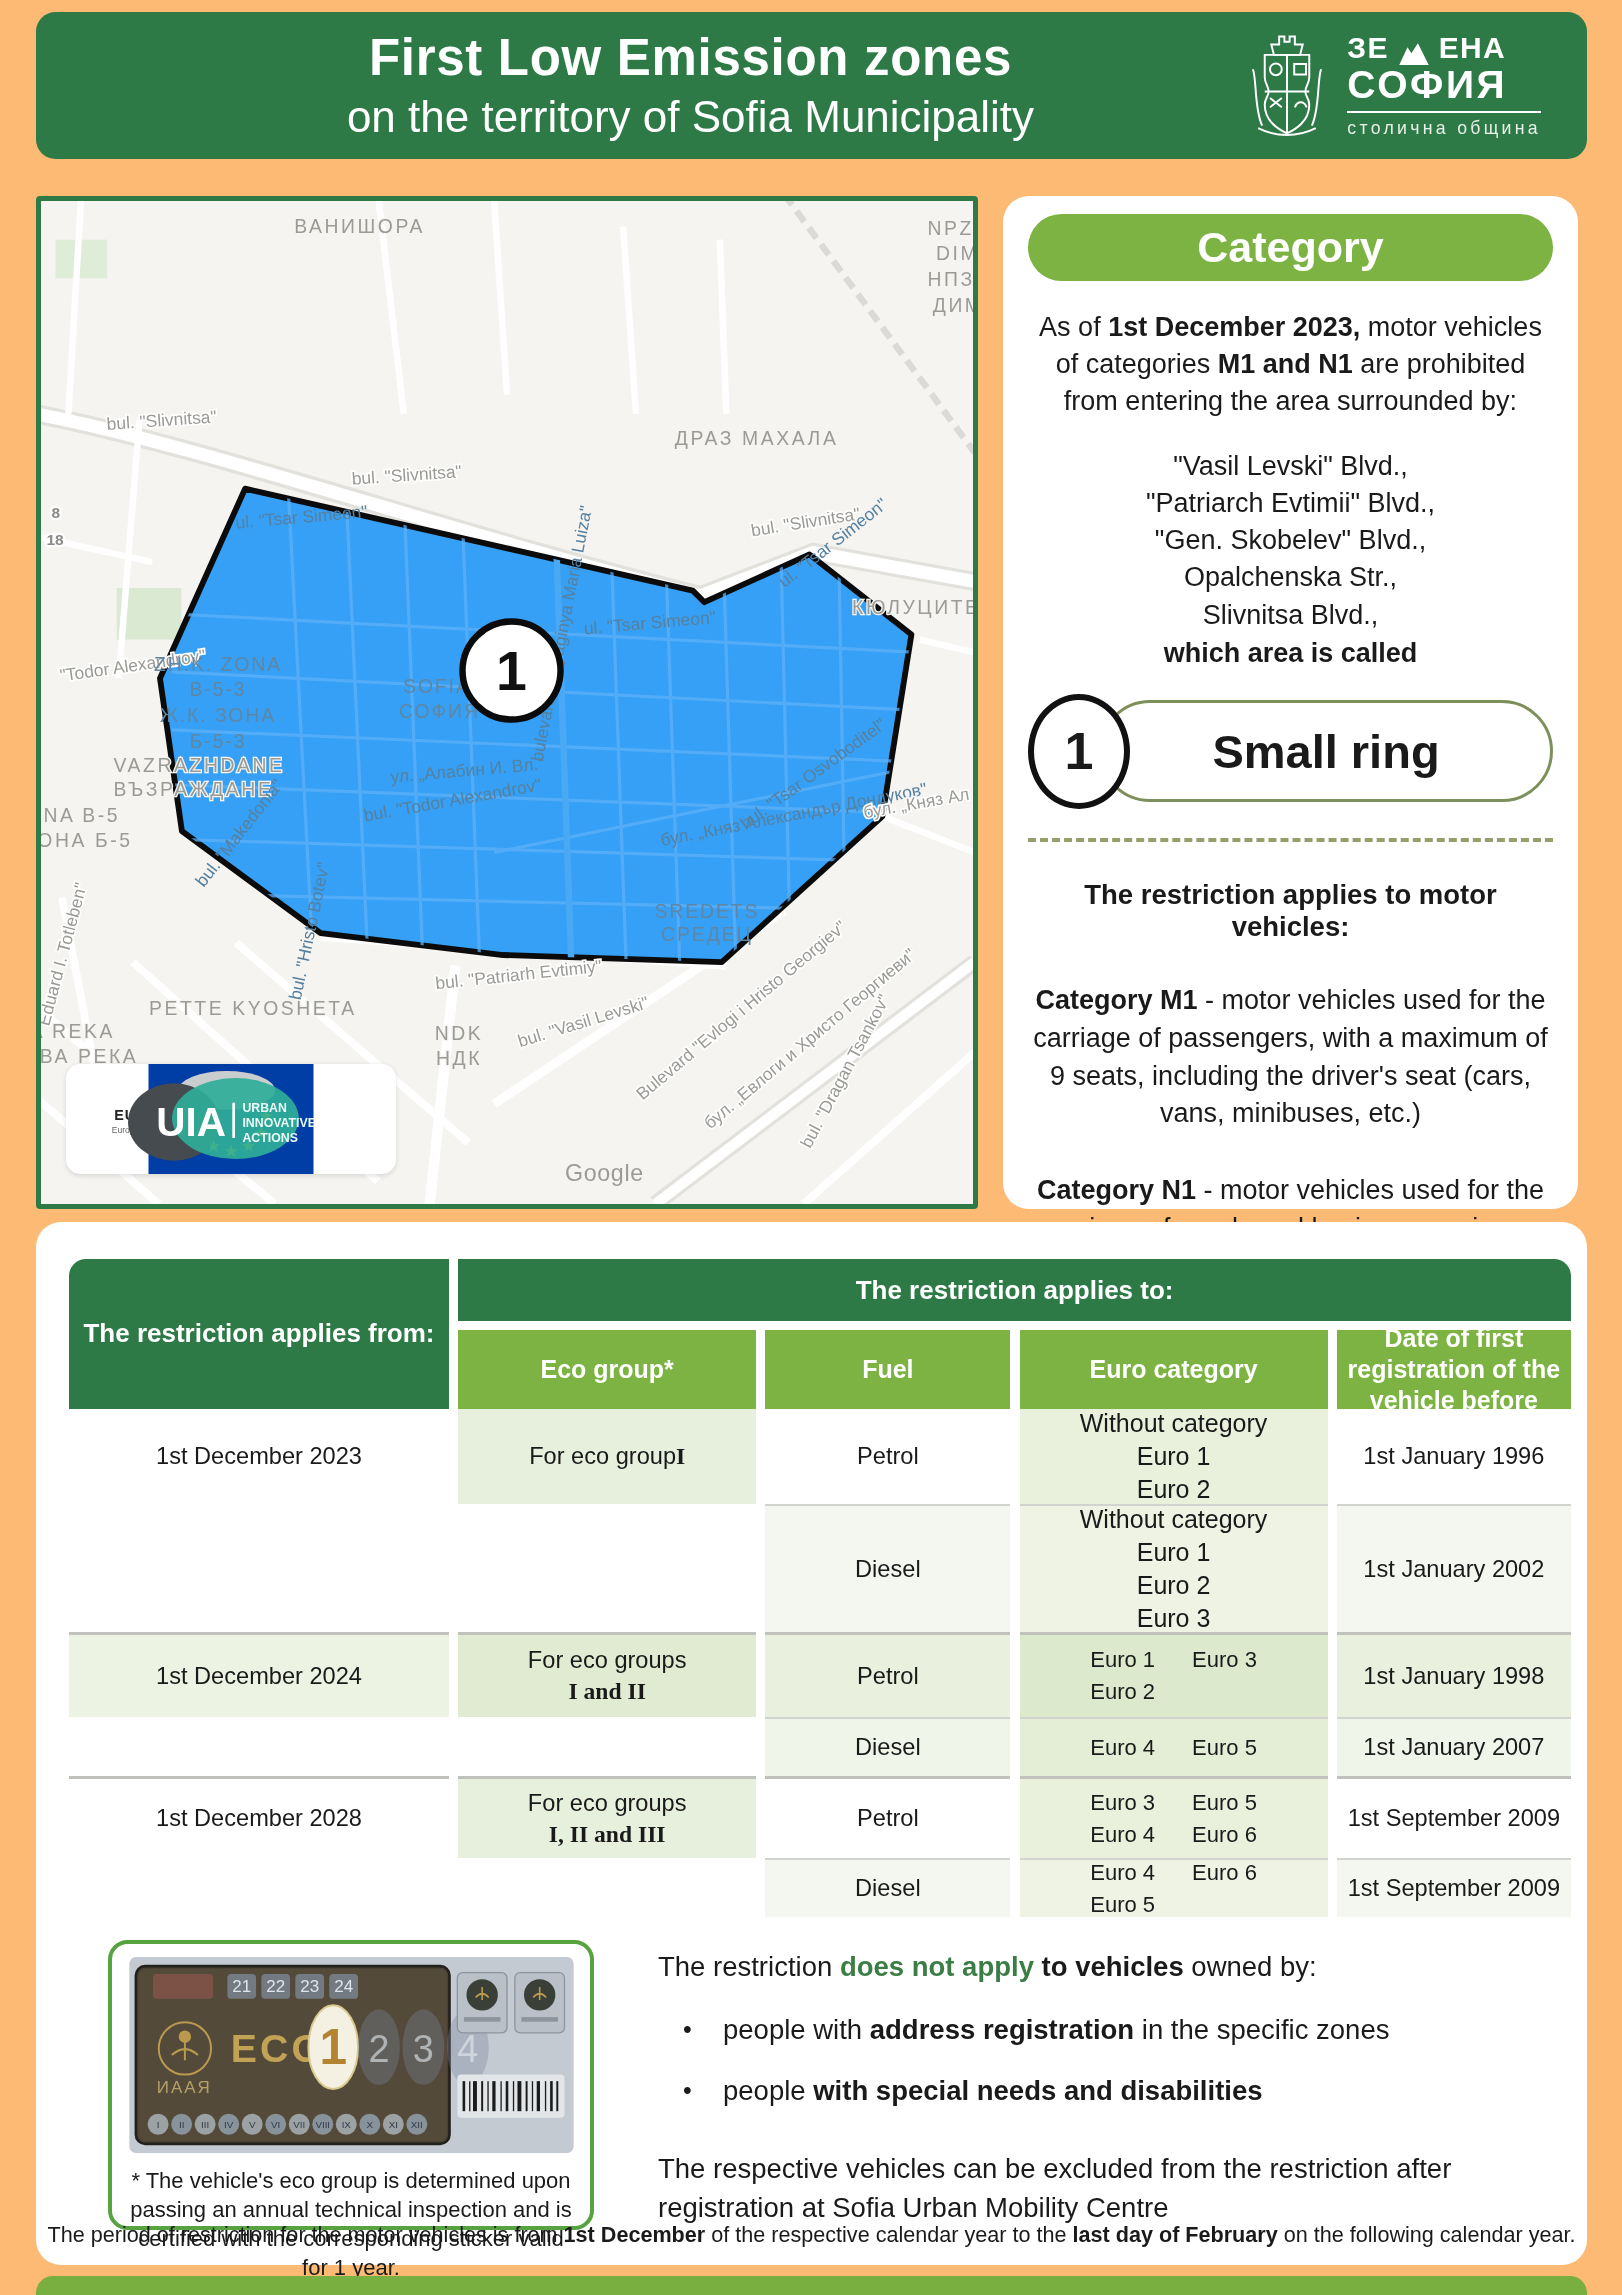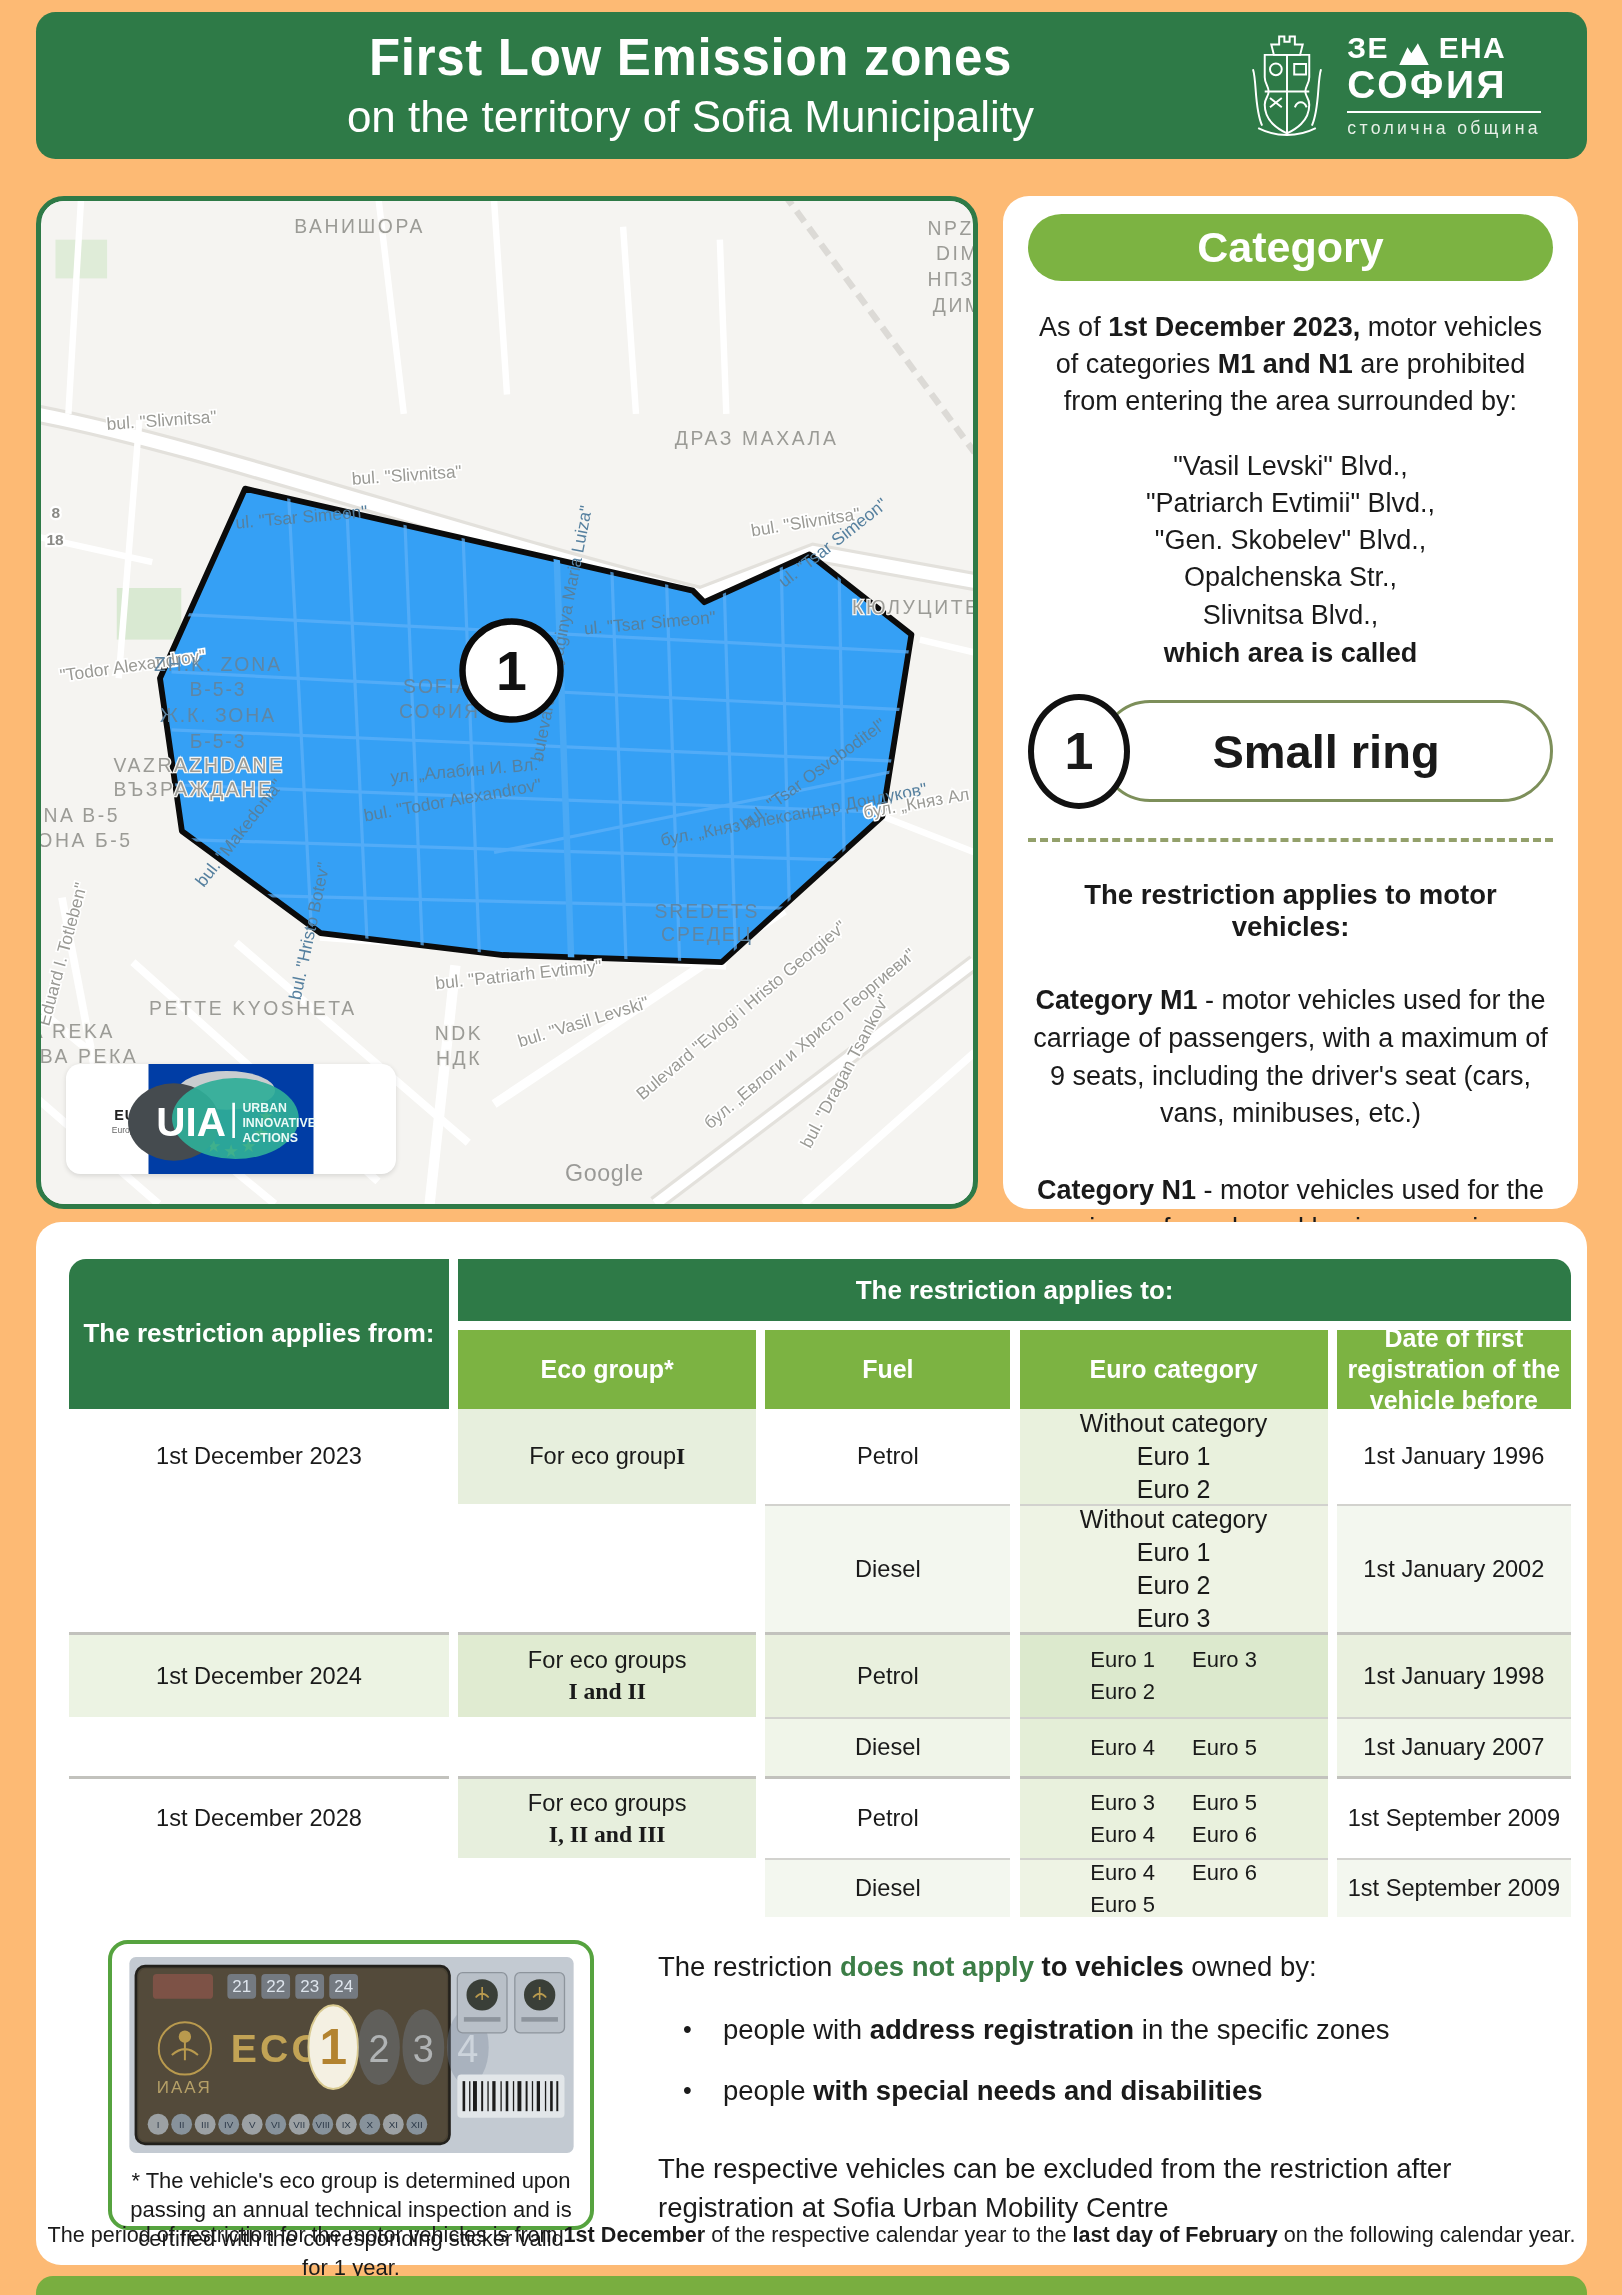--- a/index.html
+++ b/index.html
@@ -13,21 +13,21 @@
   .t1{font-size:51px;font-weight:bold;color:#fff;letter-spacing:0.7px;}
   .t2{font-size:44px;color:#fff;margin-top:5.2px;}
   .brand{position:absolute;right:46px;top:0;height:100%;display:flex;align-items:center;gap:18.3px;}
   .brand-text{color:#fff;}
   .bt1{font-size:30px;font-weight:bold;letter-spacing:1.3px;display:flex;align-items:flex-end;gap:10px;}
   .bt2{font-size:39px;font-weight:bold;letter-spacing:2.6px;line-height:1.0;}
   .bt-rule{height:2px;background:#fff;margin:6.5px 0 5.2px 0;}
   .bt3{font-size:17.7px;letter-spacing:3.3px;color:#e8f0e8;}
 
   
-  .map-card{position:absolute;left:36px;top:196px;width:942px;height:1013px;background:#f5f4f1;border:5.9px solid #2e7a47;border-radius:28px;box-sizing:border-box;overflow:hidden;}
+  .map-card{position:absolute;left:36px;top:196px;width:942px;height:1013px;background:#f5f4f1;border:5.9px solid #2e7a47;border-radius:4px;box-sizing:border-box;overflow:hidden;}
   .map-card svg{position:absolute;left:0;top:0;width:100%;height:100%;overflow:hidden;}
   text.ml{font-family:"Liberation Sans",sans-serif;}
   text.st{fill:#9a9a95;font-size:27px;paint-order:stroke;stroke:#ffffff;stroke-width:5px;}
   text.stin{fill:#56809f;font-size:27px;}
   text.area{fill:#9b9b96;font-size:30px;letter-spacing:4px;paint-order:stroke;stroke:#f5f4f1;stroke-width:4px;}
   text.areain{fill:#5f86a4;font-size:30px;letter-spacing:3px;text-anchor:middle;}
   text.shield{fill:#8a8a86;font-size:24px;paint-order:stroke;stroke:#fff;stroke-width:7px;font-weight:bold;}
   text.gg{fill:#9a9a97;font-size:36px;letter-spacing:1px;paint-order:stroke;stroke:#f5f4f1;stroke-width:3px;}
   .logos{position:absolute;left:25px;bottom:30px;width:330px;height:110px;background:#fff;border-radius:14.4px;display:flex;align-items:center;justify-content:space-around;box-shadow:0 1.3px 5.2px rgba(0,0,0,.12);}
   .eu{display:flex;flex-direction:column;align-items:center;}

